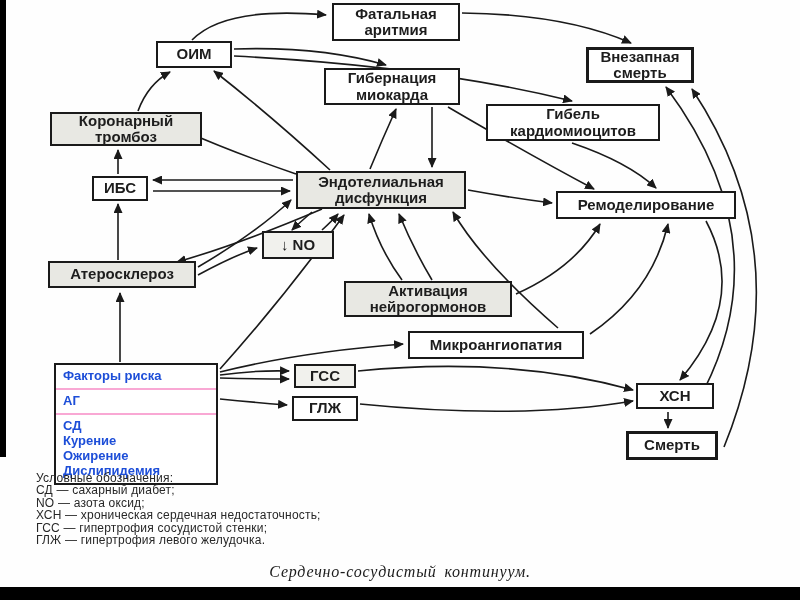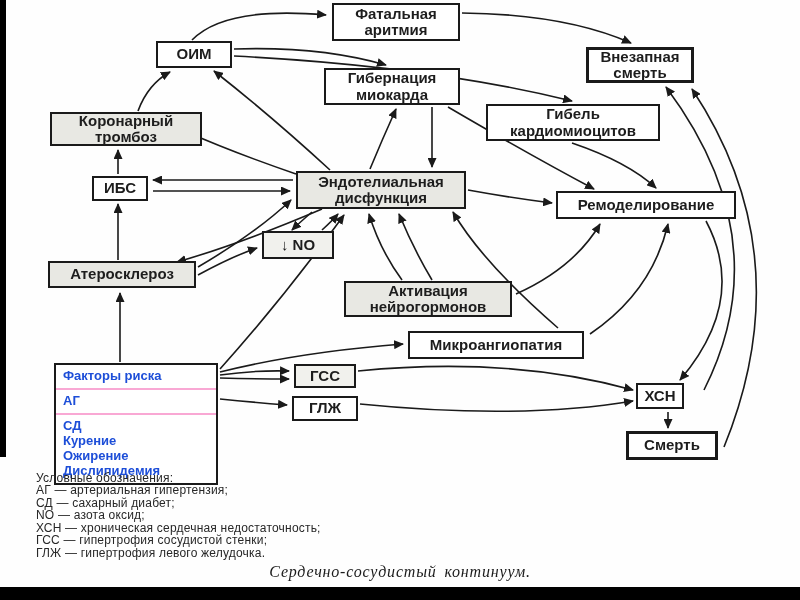--- a/index.html
+++ b/index.html
@@ -35,21 +35,21 @@
   .n-coronary{left:50px;top:112px;width:152px;height:34px;}
   .n-ibs{left:92px;top:176px;width:56px;height:25px;}
   .n-endo{left:296px;top:171px;width:170px;height:38px;}
   .n-remod{left:556px;top:191px;width:180px;height:28px;}
   .n-no{left:262px;top:231px;width:72px;height:28px;}
   .n-athero{left:48px;top:261px;width:148px;height:27px;}
   .n-neuro{left:344px;top:281px;width:168px;height:36px;}
   .n-micro{left:408px;top:331px;width:176px;height:28px;}
   .n-gss{left:294px;top:364px;width:62px;height:24px;}
   .n-glj{left:292px;top:396px;width:66px;height:25px;}
-  .n-hsn{left:636px;top:383px;width:48px;height:26px;}
+  .n-hsn{left:636px;top:383px;width:78px;height:26px;}
   .n-death{left:626px;top:431px;width:92px;height:29px;}
 </style>
 </head>
 <body>
 
 <div class="slide">
 
   <svg id="arrow-layer" viewBox="0 0 800 600" xmlns="http://www.w3.org/2000/svg">
     <defs>
       <marker id="ah" markerUnits="userSpaceOnUse" markerWidth="10" markerHeight="9" refX="9" refY="4.5" orient="auto">
@@ -128,21 +128,20 @@
     <div class="risk-row">Факторы риска</div>
     <div class="risk-row">АГ</div>
     <div class="risk-row">СД
 Курение
 Ожирение
 Дислипидемия</div>
   </div>
 
   <div class="legend">
     <div>Условные обозначения:</div>
-    <div>АГ — артериальная гипертензия;</div>
     <div>СД — сахарный диабет;</div>
     <div>NO — азота оксид;</div>
     <div>ХСН — хроническая сердечная недостаточность;</div>
     <div>ГСС — гипертрофия сосудистой стенки;</div>
     <div>ГЛЖ — гипертрофия левого желудочка.</div>
   </div>
 
   <div class="caption">Сердечно-сосудистый континуум.</div>
 </div>
 

